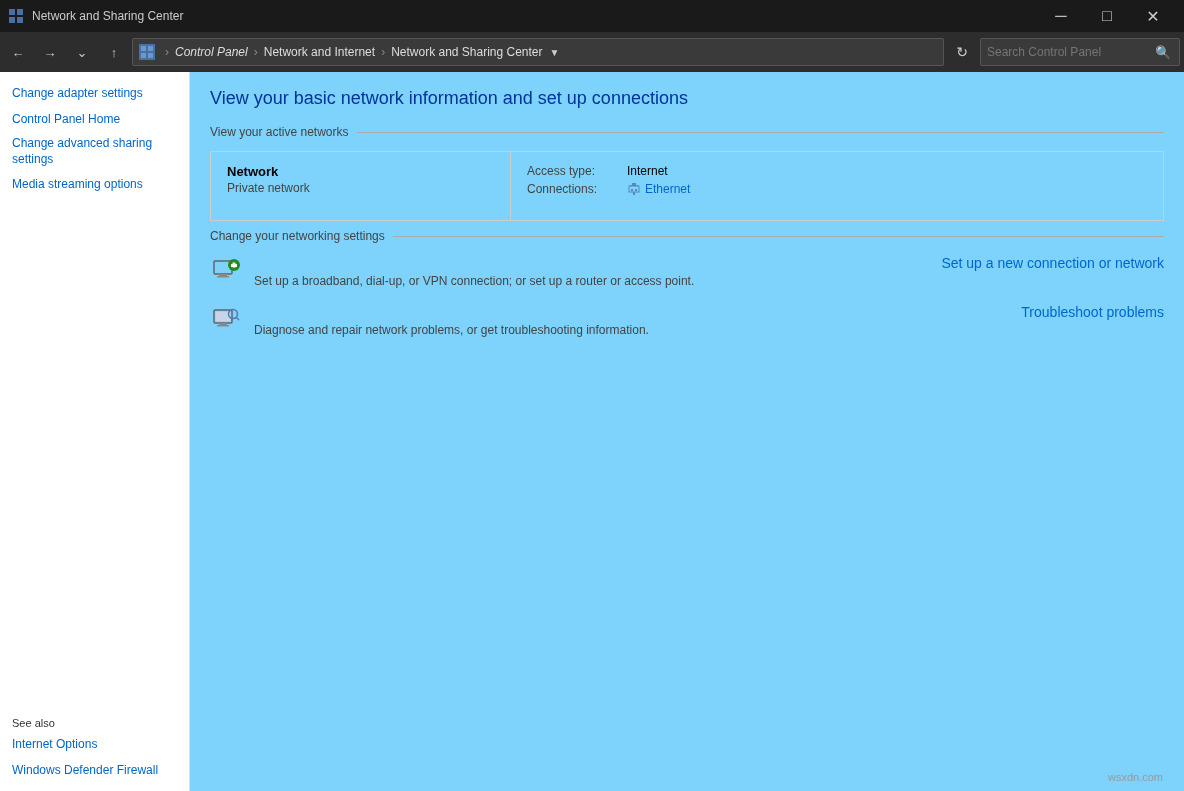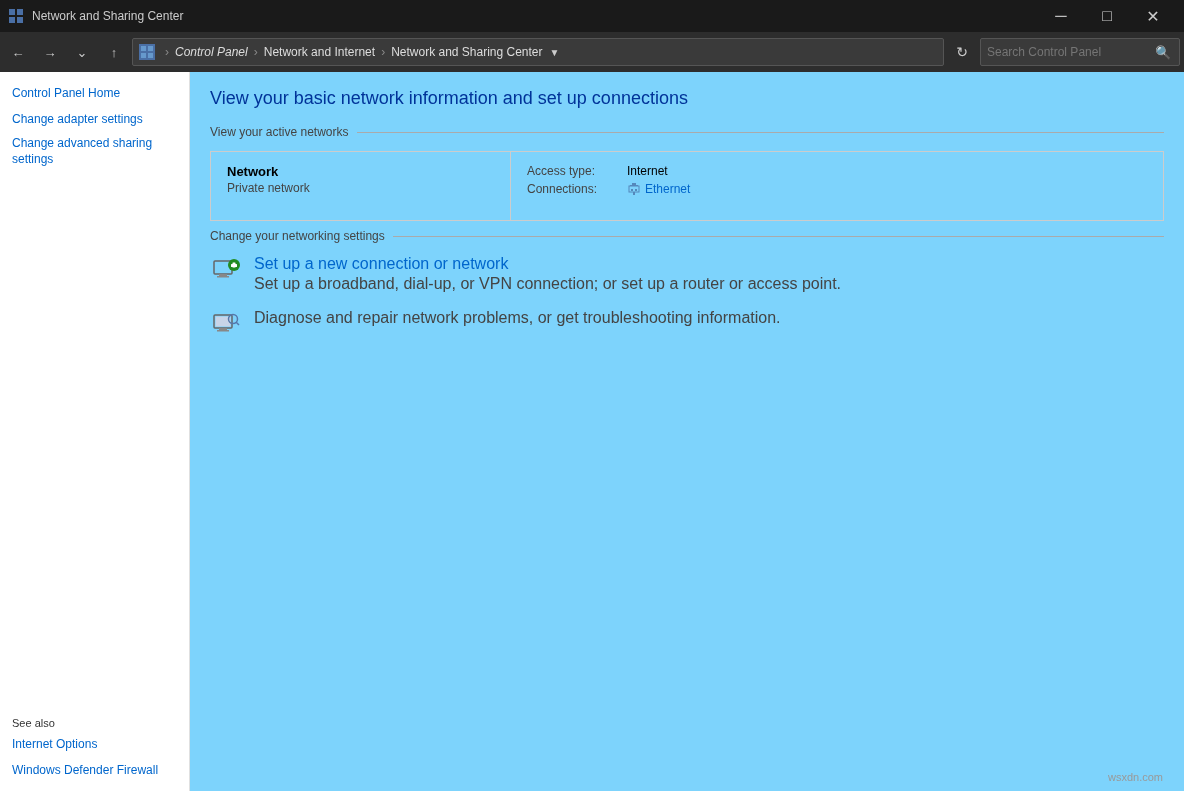--- a/index.html
+++ b/index.html
@@ -223,27 +223,28 @@
     .settings-icon {
       width: 32px; height: 32px;
       margin-right: 12px;
       flex-shrink: 0;
       display: flex; align-items: center; justify-content: center;
     }
     .settings-text { flex: 1; }
     .settings-link {
       color: #0066cc;
       text-decoration: none;
-      font-size: 16px;
+      font-size: 14px;
       cursor: pointer;
       display: block;
       margin-bottom: 2px;
+      text-align: right;
     }
     .settings-desc {
-      font-size: 16px;
+      font-size: 12px;
       color: #444;
     }
 
     
     .watermark {
       position: fixed;
       bottom: 8px;
       right: 21px;
       font-size: 11px;
       color: #999;
@@ -298,23 +299,24 @@
 
   <div class="search-box">
     <input class="search-input" type="text" placeholder="Search Control Panel" style="">
     <button class="search-icon-btn">🔍</button>
   </div>
 </div>
 
 <div class="main-container">
 
   <div class="sidebar">
+    <a class="sidebar-link">Change adapter settings</a>
     <a class="sidebar-link">Control Panel Home</a>
-    <a class="sidebar-link">Change adapter settings</a>
     <a class="sidebar-link" style="line-height:1.3;">Change advanced sharing settings</a>
+    <a class="sidebar-link">Media streaming options</a>
 
     <div style="flex: 1;"></div>
 
     <div class="sidebar-section-label">See also</div>
     <a class="sidebar-link">Internet Options</a>
     <a class="sidebar-link">Windows Defender Firewall</a>
   </div>
 
   <div class="content">
 
@@ -383,20 +385,21 @@
           <rect x="2" y="4" width="18" height="13" rx="1" fill="none" stroke="#666" stroke-width="1.5"></rect>
           <rect x="3.5" y="5.5" width="15" height="10" fill="#c8d4e8"></rect>
           <rect x="7" y="17" width="8" height="2" fill="#888"></rect>
           <rect x="5" y="19" width="12" height="1.5" fill="#888"></rect>
 
           <circle cx="21" cy="8" r="4.5" fill="none" stroke="#5577aa" stroke-width="1.5"></circle>
           <line x1="24.2" y1="11.2" x2="27" y2="14" stroke="#5577aa" stroke-width="1.5"></line>
         </svg>
       </div>
       <div class="settings-text">
+        <a class="settings-link">Troubleshoot problems</a>
         <span class="settings-desc">Diagnose and repair network problems, or get troubleshooting information.</span>
       </div>
     </div>
 
   </div>
 </div>
 
 <div class="watermark">wsxdn.com</div>
 
 </body></html>

